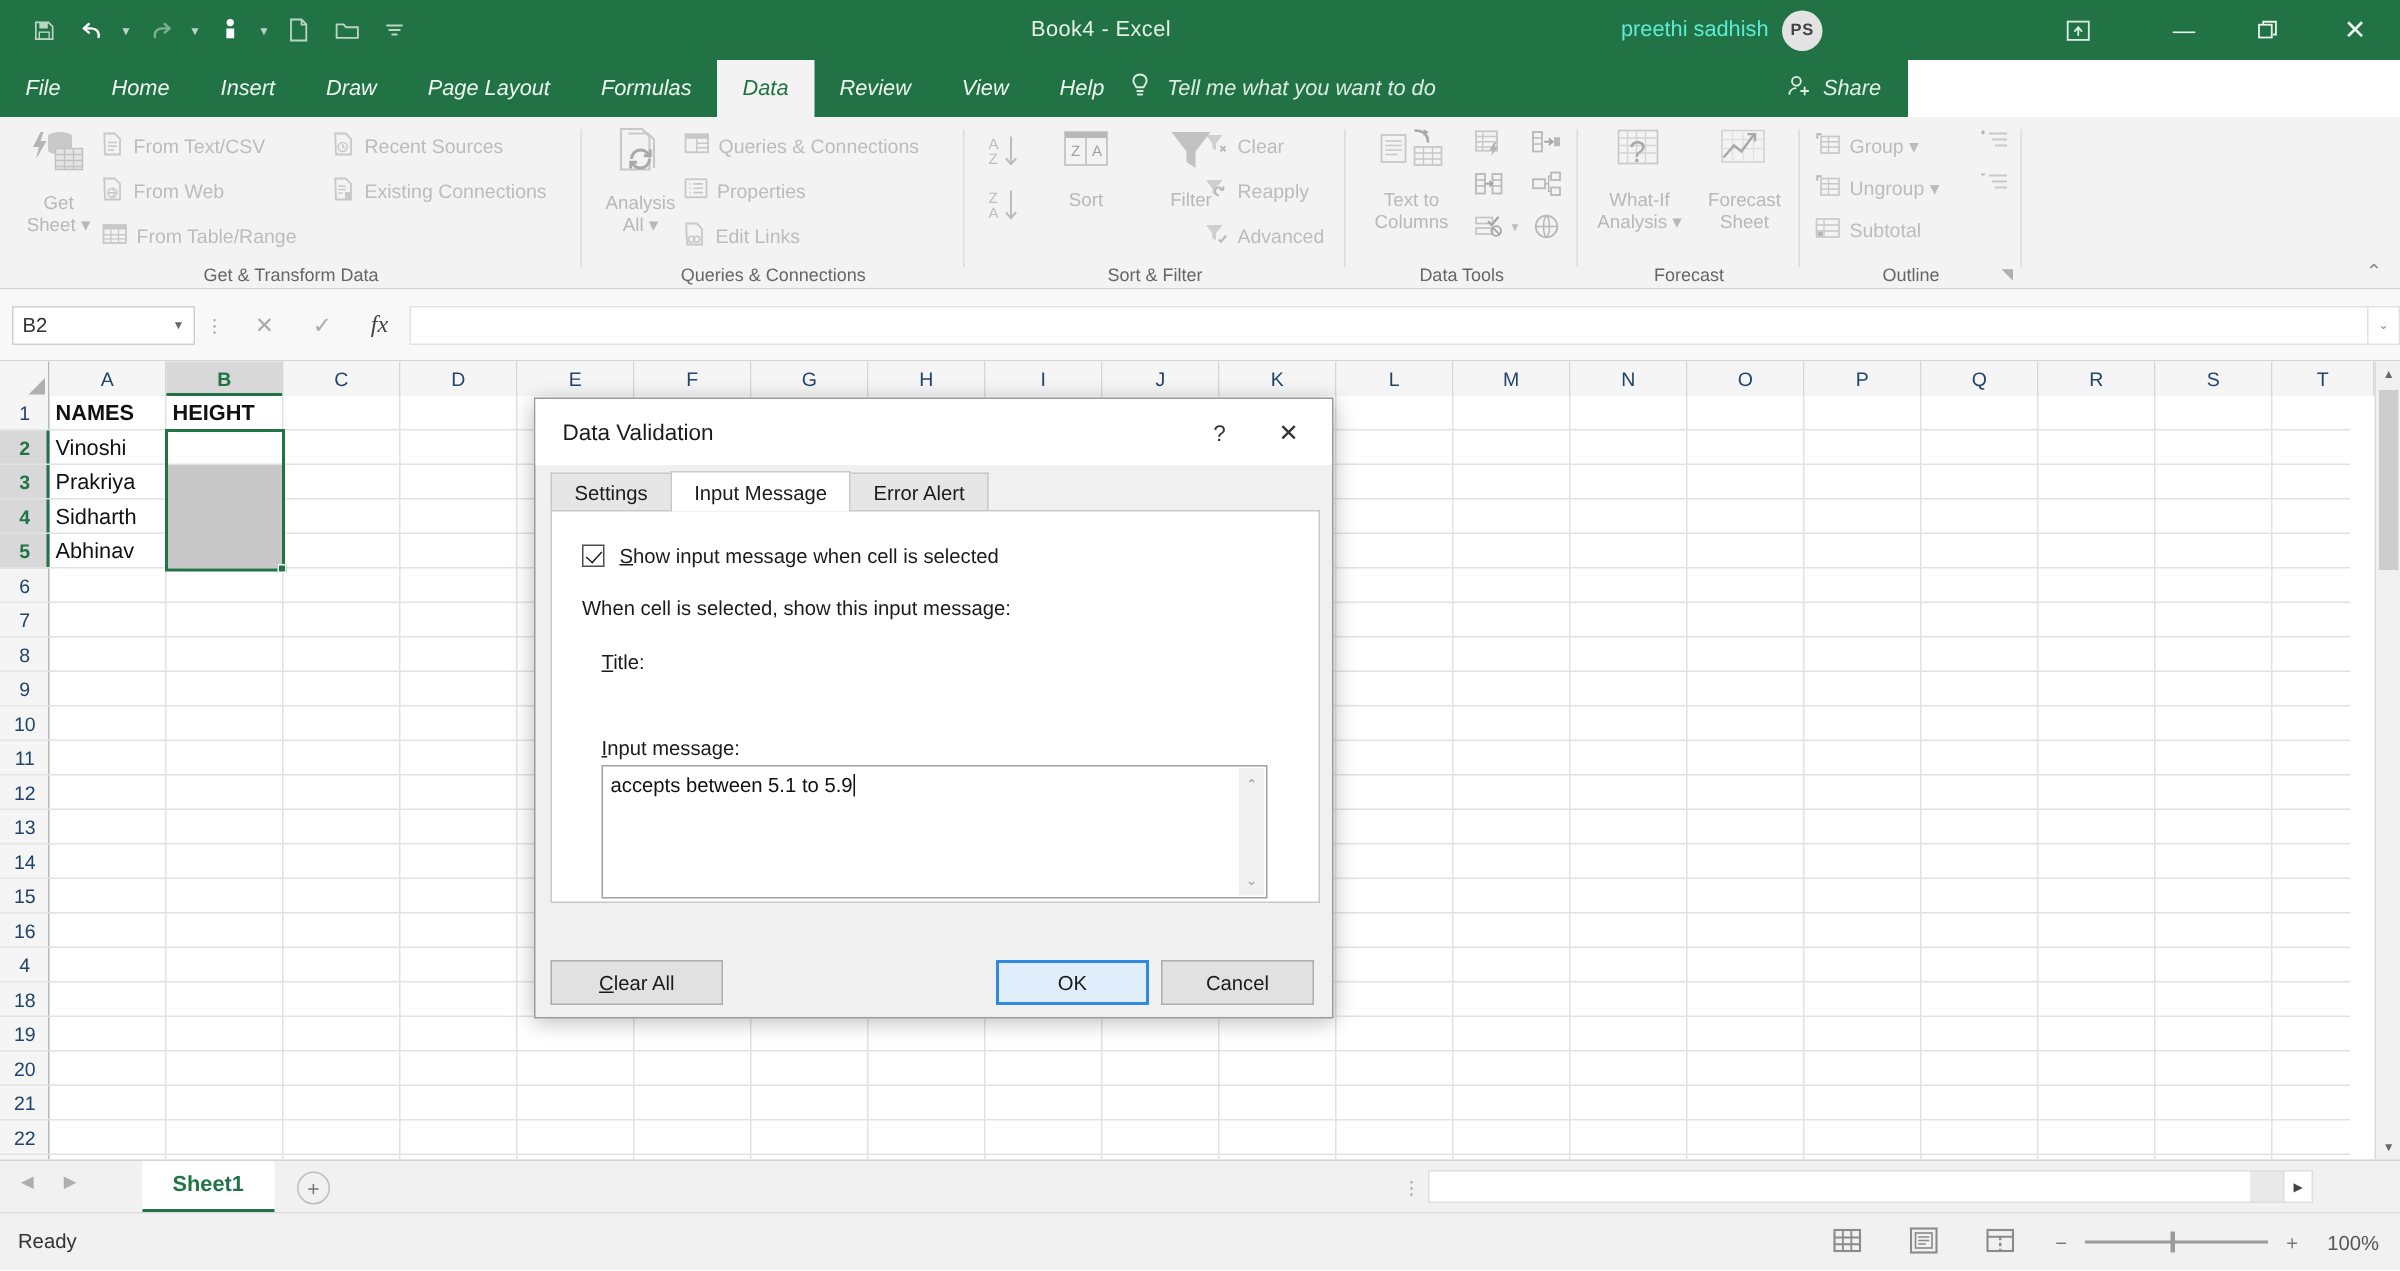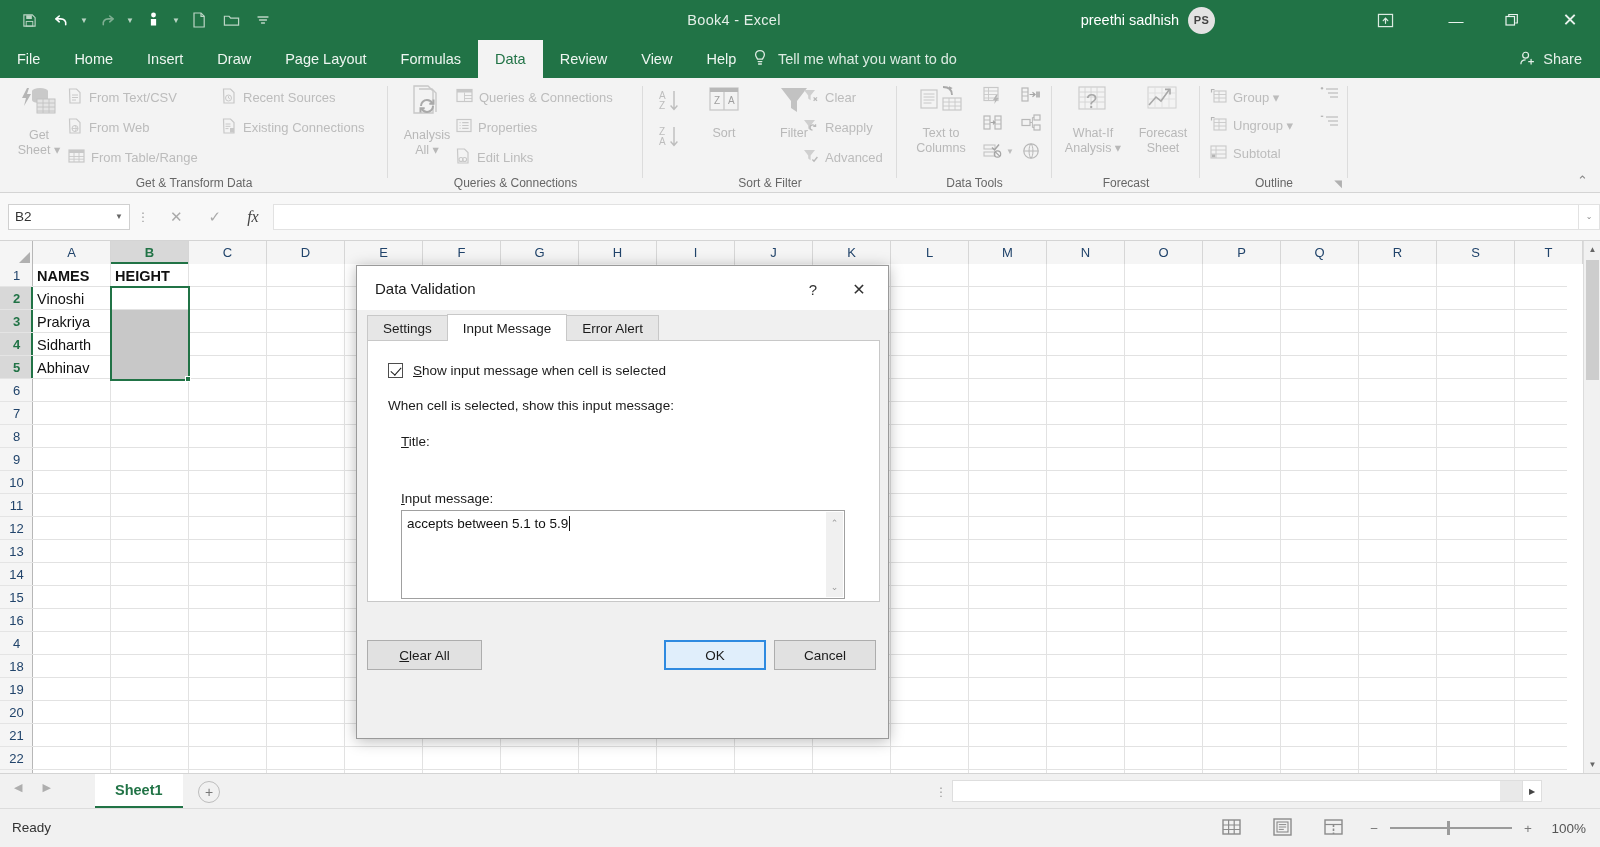--- a/index.html
+++ b/index.html
@@ -25,41 +25,42 @@
   .qat-caret { color: #b9d4c4; font-size: 8px; width: 12px; display:flex; align-items:center; justify-content:center; }
   .win-title {
     position: absolute; left: 0; top: 0; width: 1468px; height: 40px;
     display: flex; align-items: center; justify-content: center;
     color: #e4efe8; font-size: 14.5px; letter-spacing: .3px;
   }
   .acct {
     position: absolute; right: 385px; top: 0; height: 40px;
     display: flex; align-items: center; gap: 9px;
   }
-  .acct-name { color: #ffffff; font-size: 14.5px; }
+  .acct-name { color: #5eead4; font-size: 14.5px; }
   .avatar {
     width: 27px; height: 27px; border-radius: 50%; background: #e3e3e3;
     display: flex; align-items: center; justify-content: center;
     font-size: 11px; color: #444; font-weight: 600; letter-spacing: .5px;
   }
   .ribdisp {
     position: absolute; right: 200px; top: 8px; width: 30px; height: 24px;
     display: flex; align-items: center; justify-content: center;
   }
   .wbtns { position: absolute; right: 0; top: 0; height: 40px; display: flex; }
   .wbtn {
     width: 56px; height: 40px; display: flex; align-items: center; justify-content: center;
     color: #eaf3ee; font-size: 15px;
   }
   .wbtn.close { width: 60px; font-size: 18px; }
 
   
   .tabstrip {
-    position: absolute; left: 0; top: 40px; width: 1600px; height: 38px;
+    position: absolute; left: 0; top: 40px; width: 1272px; height: 38px;
     background: #217346;
+    font-style: italic;
   }
   .tabs { display: flex; height: 38px; align-items: stretch; }
   .tab {
     display: flex; align-items: center; padding: 0 17px;
     color: #eef6f1; font-size: 14.5px; height: 38px;
   }
   .tab.active { background: #f3f3f3; color: #217346; }
   .tellme {
     position: absolute; left: 752px; top: 0; height: 38px;
     display: flex; align-items: center; gap: 10px;
@@ -193,21 +194,21 @@
   .status-text { position: absolute; left: 12px; top: 11px; font-size: 13.5px; color: #333; }
   .viewbtns { position: absolute; left: 1222px; top: 9px; display: flex; gap: 32px; color: #8b8b8b; }
   .zoomctl { position: absolute; right: 14px; top: 9px; display: flex; align-items: center; gap: 12px; color: #7a7a7a; font-size: 13.5px; }
   .zslider { width: 122px; height: 20px; position: relative; }
   .zslider .ztrack { position: absolute; left: 0; top: 9px; width: 122px; height: 2px; background: #9b9b9b; }
   .zslider .zthumb { position: absolute; left: 57px; top: 3px; width: 3px; height: 14px; background: #9b9b9b; }
   .zoomval { width: 42px; text-align: right; color: #555; }
 
   
   .dialog {
-    position: absolute; left: 356px; top: 265px; width: 533px; height: 474px;
+    position: absolute; left: 356px; top: 265px; width: 533px; height: 414px;
     background: #f0f0f0; border: 1px solid #9a9a9a;
     box-shadow: 0 2px 14px rgba(0,0,0,.28);
   }
   .dlg-title {
     position: absolute; left: 0; top: 0; width: 100%; height: 44px; background: #fff;
     display: flex; align-items: center;
   }
   .dlg-title-text { margin-left: 18px; font-size: 15px; color: #1b1b1b; }
   .dlg-help { position: absolute; right: 62px; top: 11px; width: 26px; height: 24px;
     display: flex; align-items: center; justify-content: center; color: #333; font-size: 15px; }

